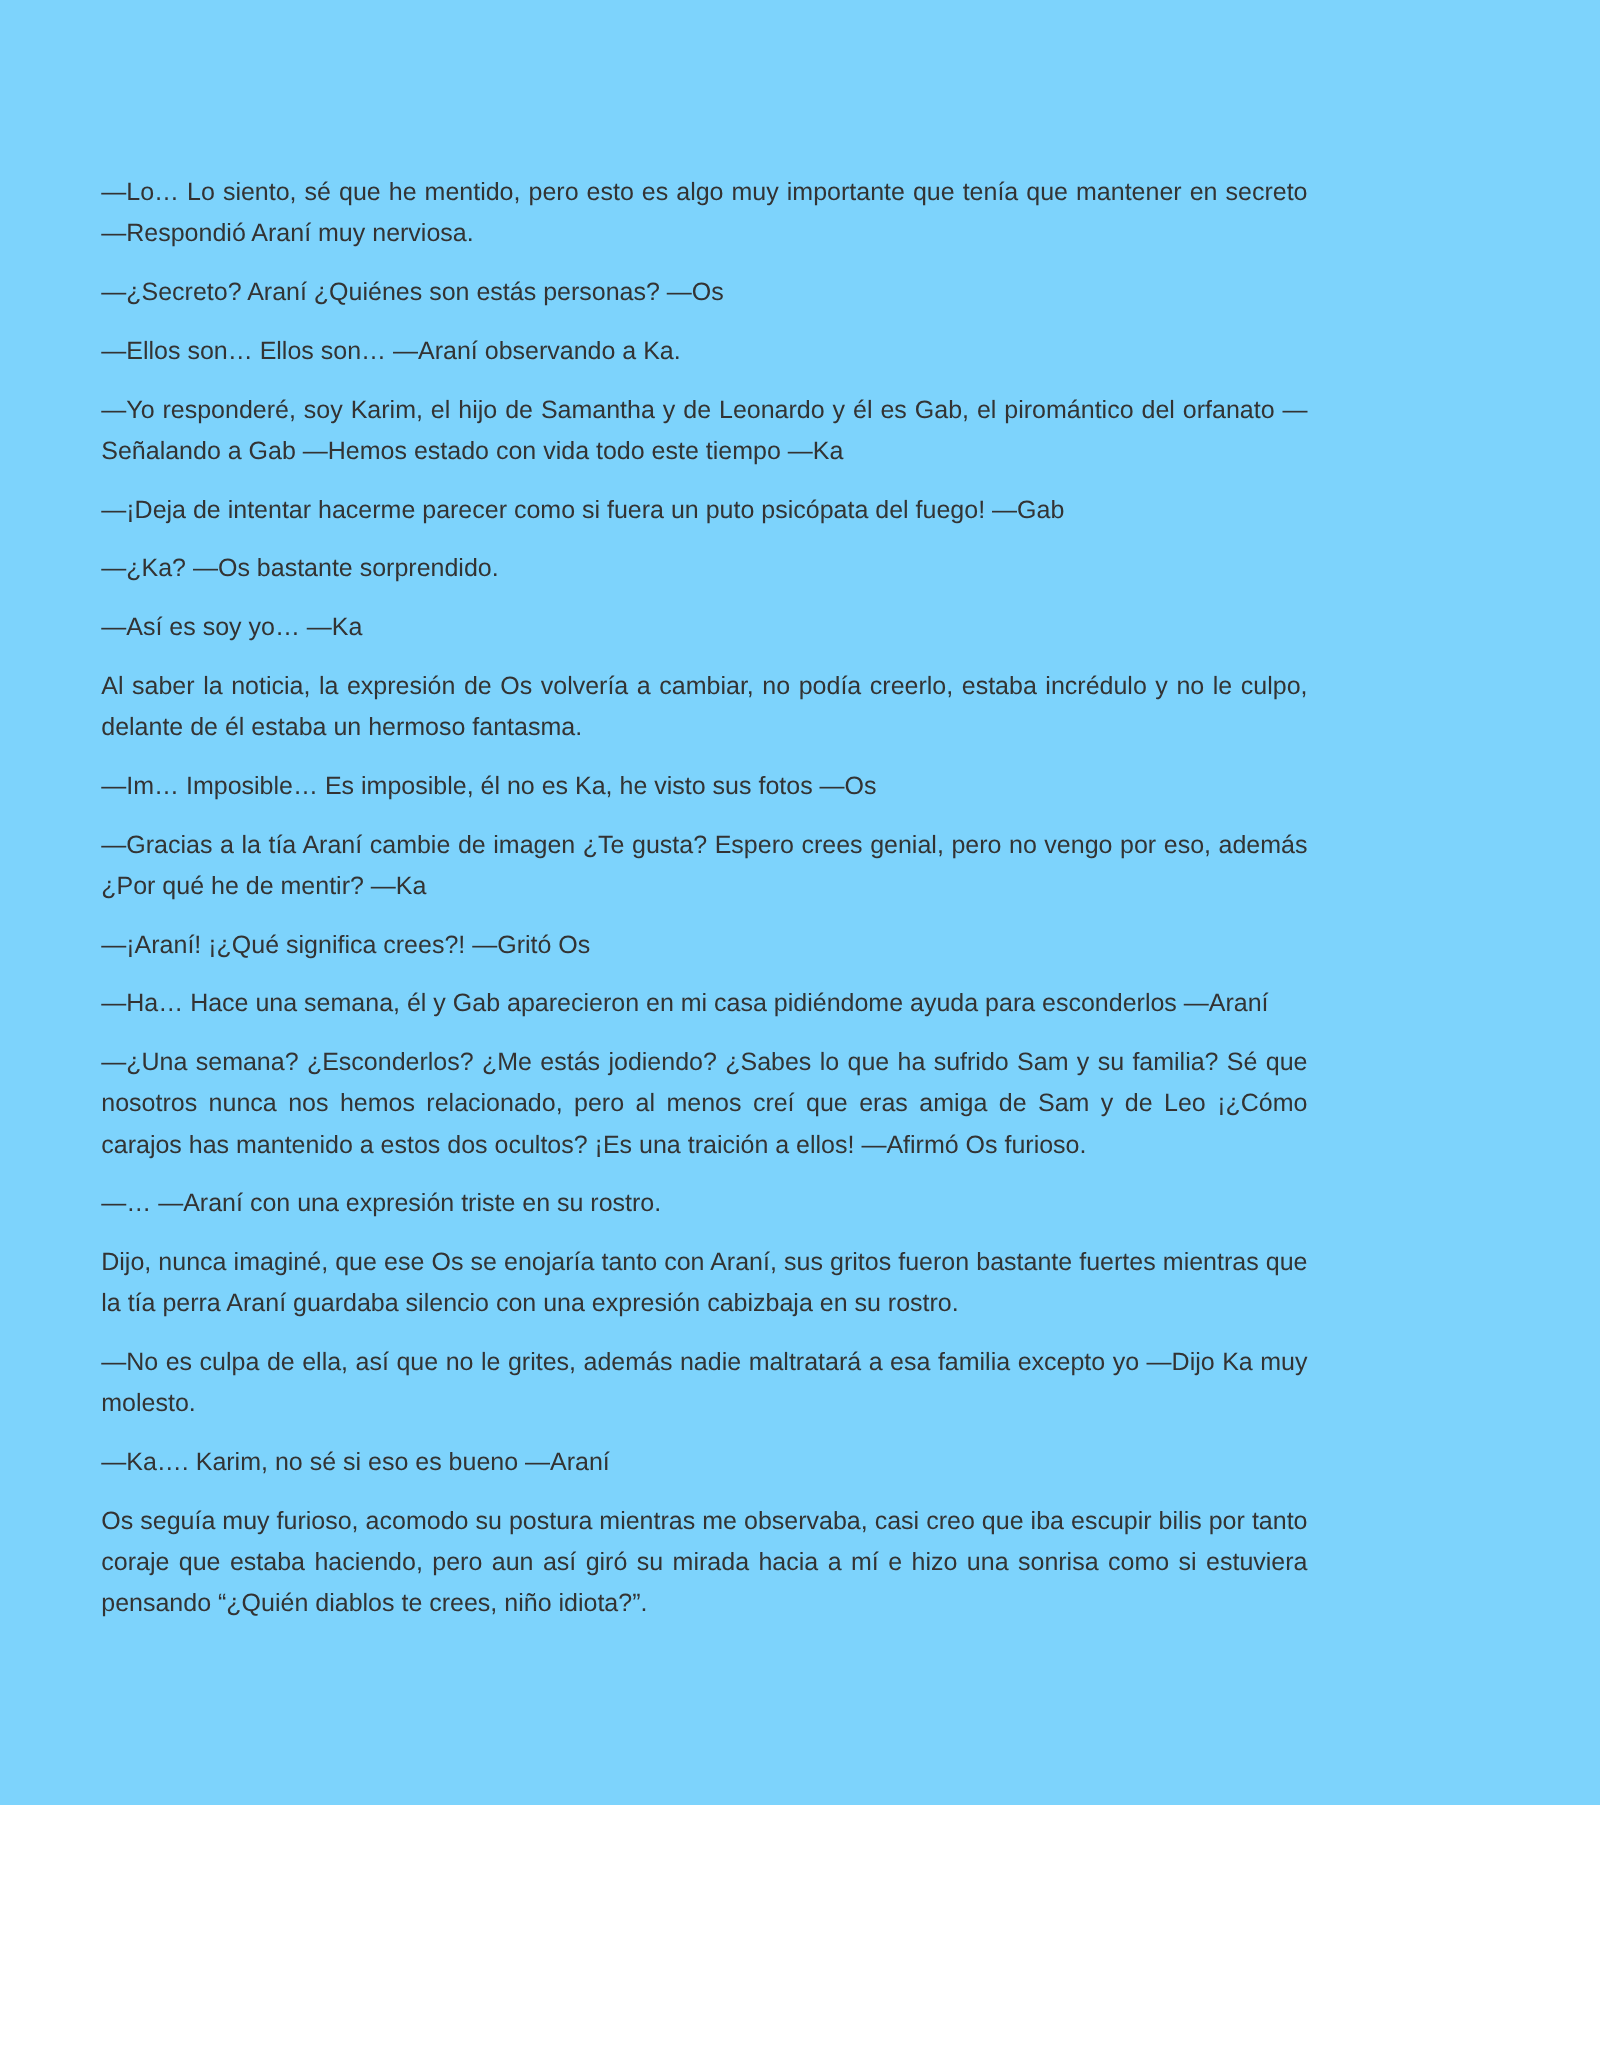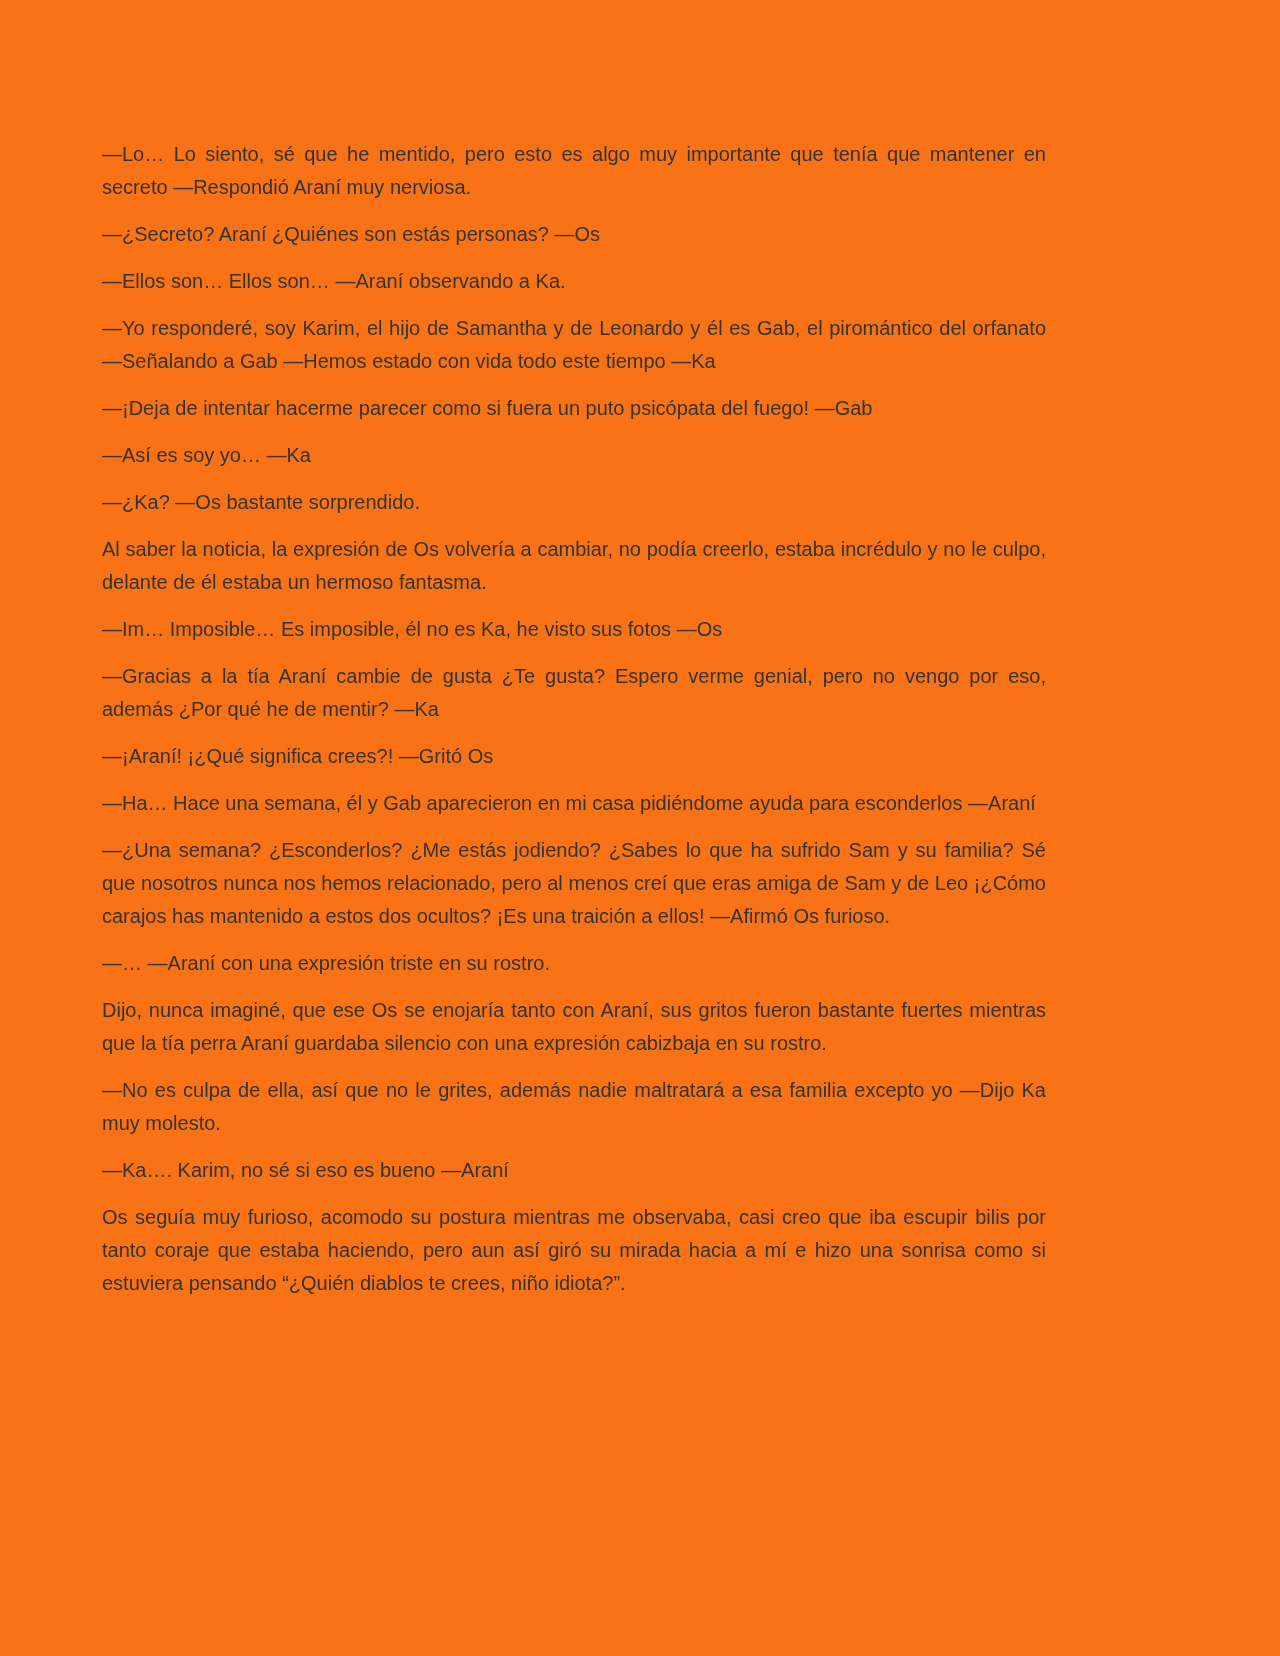--- a/index.html
+++ b/index.html
@@ -11,49 +11,49 @@
       width: 1280px;
       height: 1656px;
       position: relative;
       font-family: "Liberation Sans", sans-serif;
     }
     .page {
       position: absolute;
       top: 0;
       left: 0;
       width: 1280px;
-      height: 1656px;
-      background: #f97316;
+      height: 1444px;
+      background: #7dd3fc;
       box-sizing: border-box;
-      padding: 138px 234px 0 102px;
+      padding: 138px 234px 0 81px;
     }
     .para {
       margin: 0 0 14px 0;
       font-size: 20px;
       line-height: 33px;
       color: #333333;
       text-align: justify;
       text-align-last: left;
       word-spacing: normal;
     }
   </style>
 </head>
 <body>
 
 <main class="page">
   <p class="para">—Lo… Lo siento, sé que he mentido, pero esto es algo muy importante que tenía que mantener en secreto —Respondió Araní muy nerviosa.</p>
   <p class="para">—¿Secreto? Araní ¿Quiénes son estás personas? —Os</p>
   <p class="para">—Ellos son… Ellos son… —Araní observando a Ka.</p>
   <p class="para">—Yo responderé, soy Karim, el hijo de Samantha y de Leonardo y él es Gab, el piromántico del orfanato —Señalando a Gab —Hemos estado con vida todo este tiempo —Ka</p>
   <p class="para">—¡Deja de intentar hacerme parecer como si fuera un puto psicópata del fuego! —Gab</p>
+  <p class="para">—¿Ka? —Os bastante sorprendido.</p>
   <p class="para">—Así es soy yo… —Ka</p>
-  <p class="para">—¿Ka? —Os bastante sorprendido.</p>
   <p class="para">Al saber la noticia, la expresión de Os volvería a cambiar, no podía creerlo, estaba incrédulo y no le culpo, delante de él estaba un hermoso fantasma.</p>
   <p class="para">—Im… Imposible… Es imposible, él no es Ka, he visto sus fotos —Os</p>
-  <p class="para">—Gracias a la tía Araní cambie de gusta ¿Te gusta? Espero verme genial, pero no vengo por eso, además ¿Por qué he de mentir? —Ka</p>
+  <p class="para">—Gracias a la tía Araní cambie de imagen ¿Te gusta? Espero crees genial, pero no vengo por eso, además ¿Por qué he de mentir? —Ka</p>
   <p class="para">—¡Araní! ¡¿Qué significa crees?! —Gritó Os</p>
   <p class="para">—Ha… Hace una semana, él y Gab aparecieron en mi casa pidiéndome ayuda para esconderlos —Araní</p>
   <p class="para">—¿Una semana? ¿Esconderlos? ¿Me estás jodiendo? ¿Sabes lo que ha sufrido Sam y su familia? Sé que nosotros nunca nos hemos relacionado, pero al menos creí que eras amiga de Sam y de Leo ¡¿Cómo carajos has mantenido a estos dos ocultos? ¡Es una traición a ellos! —Afirmó Os furioso.</p>
   <p class="para">—… —Araní con una expresión triste en su rostro.</p>
   <p class="para">Dijo, nunca imaginé, que ese Os se enojaría tanto con Araní, sus gritos fueron bastante fuertes mientras que la tía perra Araní guardaba silencio con una expresión cabizbaja en su rostro.</p>
   <p class="para">—No es culpa de ella, así que no le grites, además nadie maltratará a esa familia excepto yo —Dijo Ka muy molesto.</p>
   <p class="para">—Ka…. Karim, no sé si eso es bueno —Araní</p>
   <p class="para">Os seguía muy furioso, acomodo su postura mientras me observaba, casi creo que iba escupir bilis por tanto coraje que estaba haciendo, pero aun así giró su mirada hacia a mí e hizo una sonrisa como si estuviera pensando “¿Quién diablos te crees, niño idiota?”.</p>
 </main>
 

